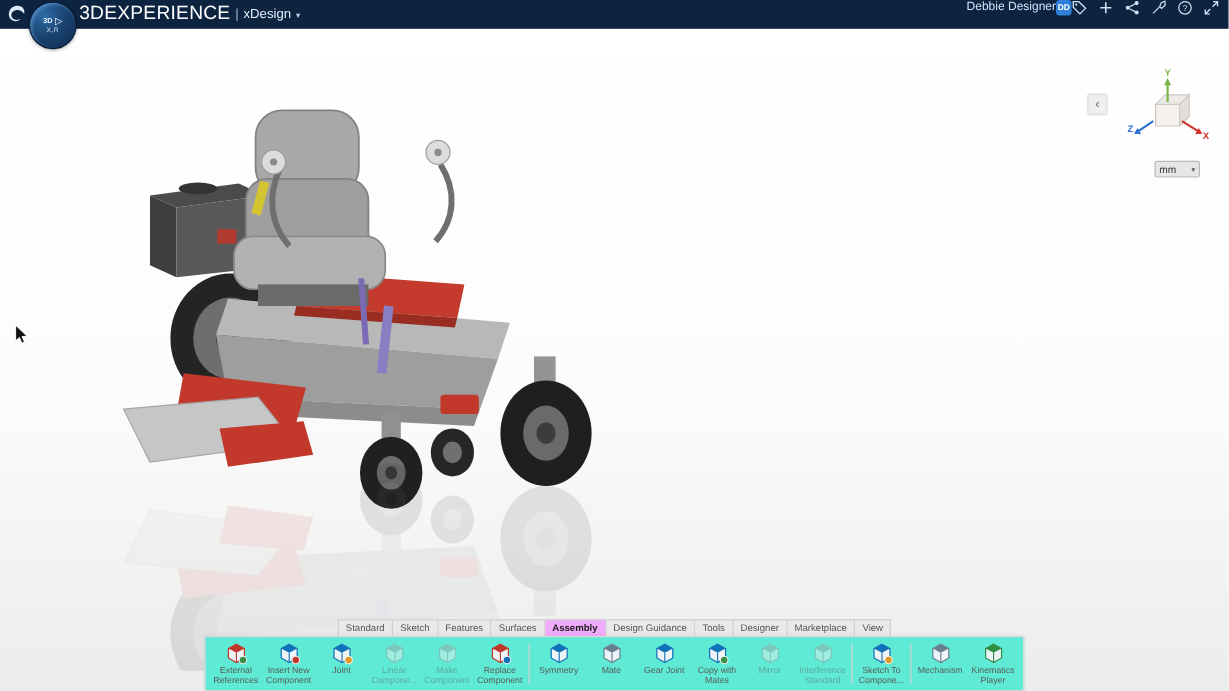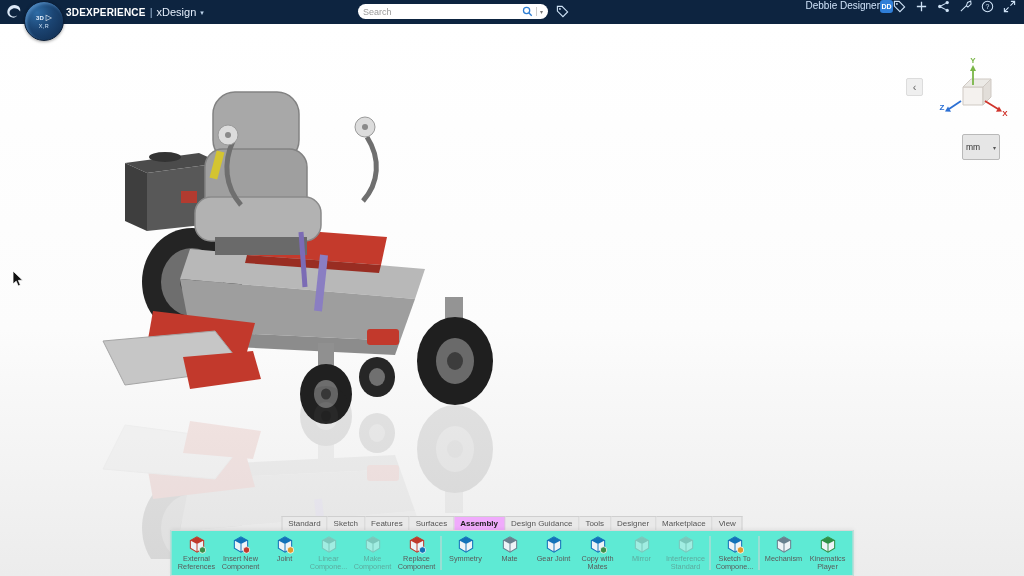--- a/index.html
+++ b/index.html
@@ -4,21 +4,21 @@
 <style>
   *{margin:0;padding:0;box-sizing:border-box}
   html,body{width:1024px;height:576px}
   body{font-family:"Liberation Sans",sans-serif;background:#fff;overflow:hidden}
   .app{position:relative;width:1024px;height:576px;overflow:hidden;background:#fff}
 
   
   .topbar{position:absolute;top:0;left:0;right:0;height:24px;background:#0d2440;color:#e8f1fb;z-index:10}
   .logo{position:absolute;left:5px;top:3px;width:17px;height:17px;display:flex}
   .brand-wrap{position:absolute;left:66px;top:0;height:24px;display:flex;align-items:center;gap:4px}
-  .brand{font-size:10px;font-weight:bold;color:#fff;letter-spacing:.2px}
+  .brand{font-size:16px;font-weight:normal;color:#fff;letter-spacing:.2px}
   .brand-div{color:#9db8d6;font-size:11px;font-weight:normal}
   .app-name{font-size:11px;color:#e4eefb}
   .chev{font-size:7px;color:#bcd2ea;margin-top:1px}
   .search-wrap{position:absolute;left:358px;top:4px;display:flex;align-items:center;gap:8px}
   .searchbox{width:190px;height:15px;background:#fff;border-radius:8px;display:flex;align-items:center;padding:0 5px;gap:3px}
   .search-input{flex:1;border:none;outline:none;font-size:9px;color:#333;background:transparent;min-width:0;font-family:"Liberation Sans",sans-serif}
   .search-input::placeholder{color:#9a9a9a}
   .search-btn{width:11px;height:11px;display:flex}
   .search-sep{width:1px;height:9px;background:#ccc}
   .search-chev{font-size:6px;color:#777}
@@ -44,21 +44,21 @@
   .canvas{position:absolute;top:24px;left:0;right:0;bottom:0;
     background:linear-gradient(180deg,#ffffff 0%,#fcfcfc 55%,#ececec 100%)}
   .model{position:absolute;left:95px;top:55px}
   .cursor{position:absolute;left:12px;top:246px}
 
   
   .panel-collapse{position:absolute;left:906px;top:54px;width:17px;height:18px;background:#efefef;
     border:1px solid #dcdcdc;border-radius:2px;display:flex;align-items:center;justify-content:center;
     color:#666;font-size:11px;cursor:pointer}
   .triad{position:absolute;left:938px;top:32px;width:72px;height:74px}
-  .units{position:absolute;left:962px;top:110px;width:38px;height:26px;background:#e6e6e6;
+  .units{position:absolute;left:962px;top:110px;width:38px;height:14px;background:#e6e6e6;
     border:1px solid #b9b9b9;border-radius:2px;display:flex;align-items:center;justify-content:space-between;
     padding:0 3px;font-size:8.5px;color:#333;cursor:pointer}
   .uchev{font-size:6px;color:#555}
 
   
   .ribbon{position:absolute;left:50%;bottom:0;transform:translateX(-50%);display:flex;
     flex-direction:column;align-items:center;z-index:5}
   .tabs{display:flex;align-items:flex-end}
   .tab{font-size:8px;padding:2px 6px;background:#e9e9e9;border:1px solid #cfcfcf;border-bottom:none;
     color:#555;cursor:pointer;white-space:nowrap}
@@ -84,39 +84,20 @@
         </svg>
     </span>
 
     <div class="brand-wrap">
       <span class="brand">3DEXPERIENCE</span>
       <span class="brand-div">|</span>
       <span class="app-name">xDesign</span>
       <span class="chev">▾</span>
     </div>
 
-    <div class="search-wrap">
-      <div class="searchbox">
-        <input class="search-input" type="text" placeholder="Search" style="">
-        <span class="search-btn">
-          <svg viewBox="0 0 12 12">
-              <circle cx="5" cy="5" r="3.4" fill="none" stroke="#2d7dd2" stroke-width="1.4"></circle>
-              <path d="M7.6 7.6 L10.6 10.6" stroke="#2d7dd2" stroke-width="1.4"></path>
-            </svg>
-        </span>
-        <span class="search-sep"></span>
-        <span class="search-chev">▾</span>
-      </div>
-      <span class="tag-btn">
-        <svg viewBox="0 0 14 14">
-            <path d="M1.5 6.5 V1.5 h5 l6 6 -5 5 z" fill="none" stroke="currentColor" stroke-width="1.2"></path>
-            <circle cx="4.2" cy="4.2" r="1" fill="currentColor"></circle>
-          </svg>
-      </span>
-    </div>
 
     <div class="tb-right">
       <span class="user-name">Debbie Designer</span>
       <span class="user-badge">DD</span>
       <span id="topbar-icons" style="display:flex;align-items:center;gap:9px">
           <span class="action-icon">
             <svg viewBox="0 0 14 14">
               <path d="M1.5 6.5 V1.5 h5 l6 6 -5 5 z" fill="none" stroke="currentColor" stroke-width="1.2"></path>
               <circle cx="4.2" cy="4.2" r="1" fill="currentColor"></circle>
             </svg>

